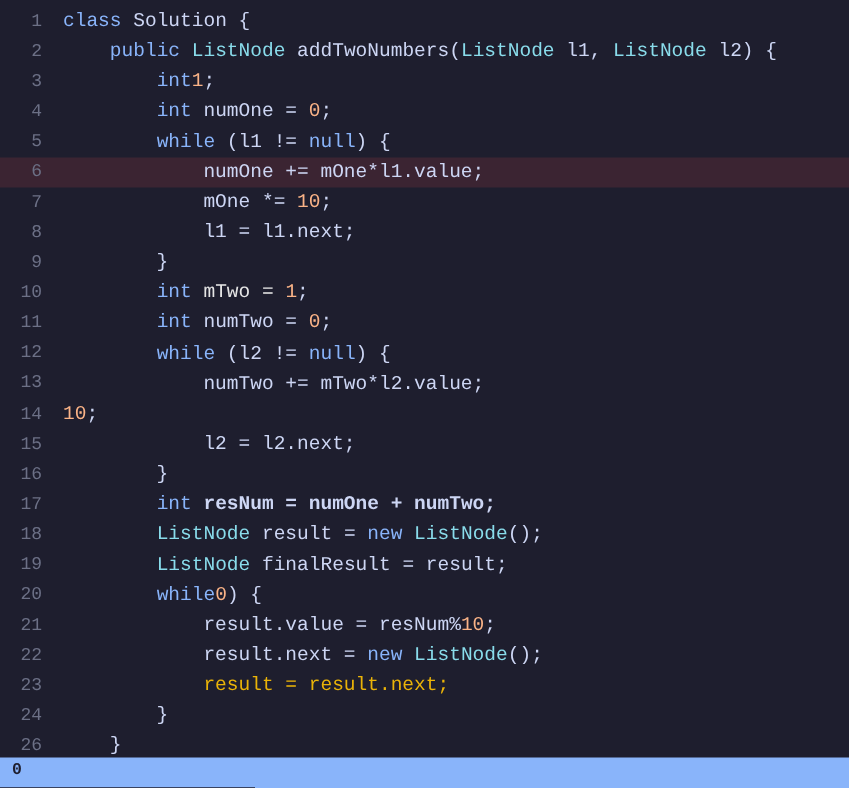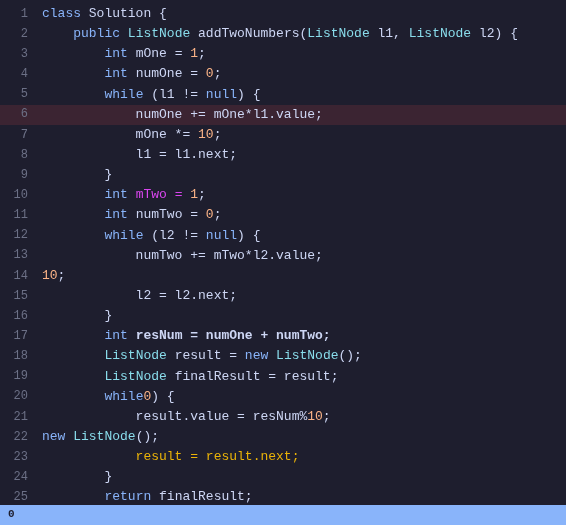--- a/index.html
+++ b/index.html
@@ -77,41 +77,40 @@
       font-weight: bold;
     }
   </style>
 </head>
 <body>
 
 <div class="editor">
   <div class="code-container" id="code-container">
   <div class="line"><div class="line-number">1</div><div class="line-content"><span style="color: rgb(137, 180, 250);">class</span><span style="color: rgb(205, 214, 244);"> Solution {</span></div></div>
       <div class="line"><div class="line-number">2</div><div class="line-content"><span style="color: rgb(205, 214, 244);">    </span><span style="color: rgb(137, 180, 250);">public</span><span style="color: rgb(205, 214, 244);"> </span><span style="color: rgb(137, 220, 235);">ListNode</span><span style="color: rgb(205, 214, 244);"> addTwoNumbers(</span><span style="color: rgb(137, 220, 235);">ListNode</span><span style="color: rgb(205, 214, 244);"> l1, </span><span style="color: rgb(137, 220, 235);">ListNode</span><span style="color: rgb(205, 214, 244);"> l2) {</span></div></div>
-      <div class="line"><div class="line-number">3</div><div class="line-content"><span style="color: rgb(205, 214, 244);">        </span><span style="color: rgb(137, 180, 250);">int</span><span style="color: rgb(205, 214, 244);"> mOne = </span><span style="color: rgb(250, 179, 135);">1</span><span style="color: rgb(205, 214, 244);">;</span></div></div>
+      <div class="line"><div class="line-number">3</div><div class="line-content"><span style="color: rgb(205, 214, 244);">        </span><span style="color: rgb(137, 180, 250);">int</span><span style="color: rgb(250, 179, 135);">1</span><span style="color: rgb(205, 214, 244);">;</span></div></div>
       <div class="line"><div class="line-number">4</div><div class="line-content"><span style="color: rgb(205, 214, 244);">        </span><span style="color: rgb(137, 180, 250);">int</span><span style="color: rgb(205, 214, 244);"> numOne = </span><span style="color: rgb(250, 179, 135);">0</span><span style="color: rgb(205, 214, 244);">;</span></div></div>
       <div class="line"><div class="line-number">5</div><div class="line-content"><span style="color: rgb(205, 214, 244);">        </span><span style="color: rgb(137, 180, 250);">while</span><span style="color: rgb(205, 214, 244);"> (l1 != </span><span style="color: rgb(137, 180, 250);">null</span><span style="color: rgb(205, 214, 244);">) {</span></div></div>
       <div class="line" style="background: rgba(255, 80, 80, 0.13);"><div class="line-number">6</div><div class="line-content"><span style="color: rgb(205, 214, 244);">            numOne += mOne*l1.value;</span></div></div>
       <div class="line"><div class="line-number">7</div><div class="line-content"><span style="color: rgb(205, 214, 244);">            mOne *= </span><span style="color: rgb(250, 179, 135);">10</span><span style="color: rgb(205, 214, 244);">;</span></div></div>
       <div class="line"><div class="line-number">8</div><div class="line-content"><span style="color: rgb(205, 214, 244);">            l1 = l1.next;</span></div></div>
       <div class="line"><div class="line-number">9</div><div class="line-content"><span style="color: rgb(205, 214, 244);">        }</span></div></div>
-      <div class="line"><div class="line-number">10</div><div class="line-content"><span style="color: rgb(205, 214, 244);">        </span><span style="color: rgb(137, 180, 250);">int</span><span style="color: #d946ef;"> mTwo = </span><span style="color: rgb(250, 179, 135);">1</span><span style="color: rgb(205, 214, 244);">;</span></div></div>
+      <div class="line"><div class="line-number">10</div><div class="line-content"><span style="color: rgb(205, 214, 244);">        </span><span style="color: rgb(137, 180, 250);">int</span><span style="color: #e5e5e5;"> mTwo = </span><span style="color: rgb(250, 179, 135);">1</span><span style="color: rgb(205, 214, 244);">;</span></div></div>
       <div class="line"><div class="line-number">11</div><div class="line-content"><span style="color: rgb(205, 214, 244);">        </span><span style="color: rgb(137, 180, 250);">int</span><span style="color: rgb(205, 214, 244);"> numTwo = </span><span style="color: rgb(250, 179, 135);">0</span><span style="color: rgb(205, 214, 244);">;</span></div></div>
       <div class="line"><div class="line-number">12</div><div class="line-content"><span style="color: rgb(205, 214, 244);">        </span><span style="color: rgb(137, 180, 250);">while</span><span style="color: rgb(205, 214, 244);"> (l2 != </span><span style="color: rgb(137, 180, 250);">null</span><span style="color: rgb(205, 214, 244);">) {</span></div></div>
       <div class="line"><div class="line-number">13</div><div class="line-content"><span style="color: rgb(205, 214, 244);">            numTwo += mTwo*l2.value;</span></div></div>
       <div class="line"><div class="line-number">14</div><div class="line-content"><span style="color: rgb(250, 179, 135);">10</span><span style="color: rgb(205, 214, 244);">;</span></div></div>
       <div class="line"><div class="line-number">15</div><div class="line-content"><span style="color: rgb(205, 214, 244);">            l2 = l2.next;</span></div></div>
       <div class="line"><div class="line-number">16</div><div class="line-content"><span style="color: rgb(205, 214, 244);">        }</span></div></div>
       <div class="line"><div class="line-number">17</div><div class="line-content"><span style="color: rgb(205, 214, 244);">        </span><span style="color: rgb(137, 180, 250);">int</span><span style="color: rgb(205, 214, 244); font-weight: bold;"> resNum = numOne + numTwo;</span></div></div>
       <div class="line"><div class="line-number">18</div><div class="line-content"><span style="color: rgb(205, 214, 244);">        </span><span style="color: rgb(137, 220, 235);">ListNode</span><span style="color: rgb(205, 214, 244);"> result = </span><span style="color: rgb(137, 180, 250);">new</span><span style="color: rgb(205, 214, 244);"> </span><span style="color: rgb(137, 220, 235);">ListNode</span><span style="color: rgb(205, 214, 244);">();</span></div></div>
       <div class="line"><div class="line-number">19</div><div class="line-content"><span style="color: rgb(205, 214, 244);">        </span><span style="color: rgb(137, 220, 235);">ListNode</span><span style="color: rgb(205, 214, 244);"> finalResult = result;</span></div></div>
       <div class="line"><div class="line-number">20</div><div class="line-content"><span style="color: rgb(205, 214, 244);">        </span><span style="color: rgb(137, 180, 250);">while</span><span style="color: rgb(250, 179, 135);">0</span><span style="color: rgb(205, 214, 244);">) {</span></div></div>
       <div class="line"><div class="line-number">21</div><div class="line-content"><span style="color: rgb(205, 214, 244);">            result.value = resNum%</span><span style="color: rgb(250, 179, 135);">10</span><span style="color: rgb(205, 214, 244);">;</span></div></div>
-      <div class="line"><div class="line-number">22</div><div class="line-content"><span style="color: rgb(137, 180, 250);">new</span><span style="color: rgb(205, 214, 244);"> </span><span style="color: rgb(137, 220, 235);">ListNode</span><span style="color: rgb(205, 214, 244);">();</span></div></div>
+      <div class="line"><div class="line-number">22</div><div class="line-content"><span style="color: rgb(205, 214, 244);">            result.next = </span><span style="color: rgb(137, 180, 250);">new</span><span style="color: rgb(205, 214, 244);"> </span><span style="color: rgb(137, 220, 235);">ListNode</span><span style="color: rgb(205, 214, 244);">();</span></div></div>
       <div class="line"><div class="line-number">23</div><div class="line-content"><span style="color: #eab308;">            result = result.next;</span></div></div>
       <div class="line"><div class="line-number">24</div><div class="line-content"><span style="color: rgb(205, 214, 244);">        }</span></div></div>
-      <div class="line"><div class="line-number">25</div><div class="line-content"><span style="color: rgb(205, 214, 244);">        </span><span style="color: rgb(137, 180, 250);">return</span><span style="color: rgb(205, 214, 244);"> finalResult;</span></div></div>
       <div class="line"><div class="line-number">26</div><div class="line-content"><span style="color: rgb(205, 214, 244);">    }</span></div></div>
     </div>
   <div class="bottom-bar">
     <span class="bottom-bar-text">0</span>
   </div>
 </div>
 
 </body></html>

